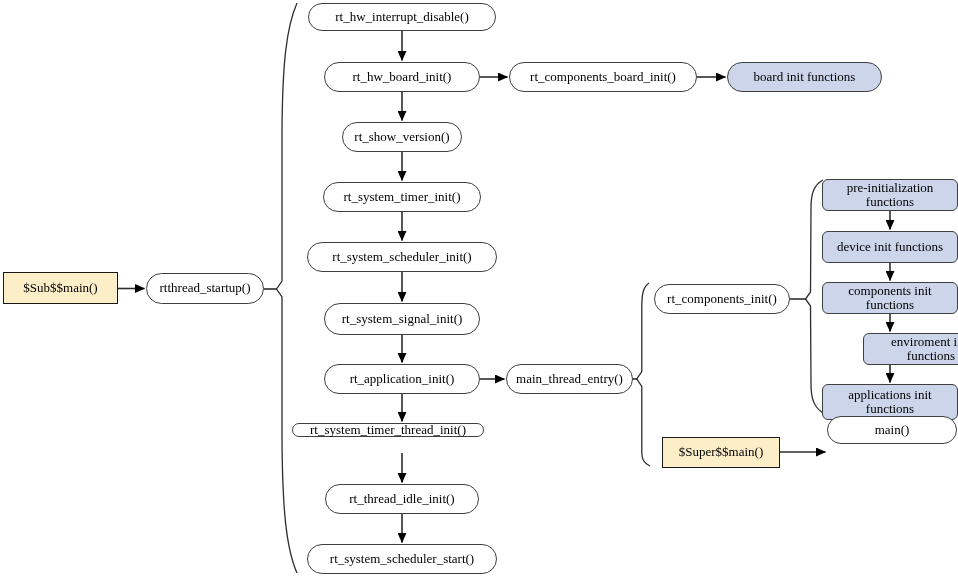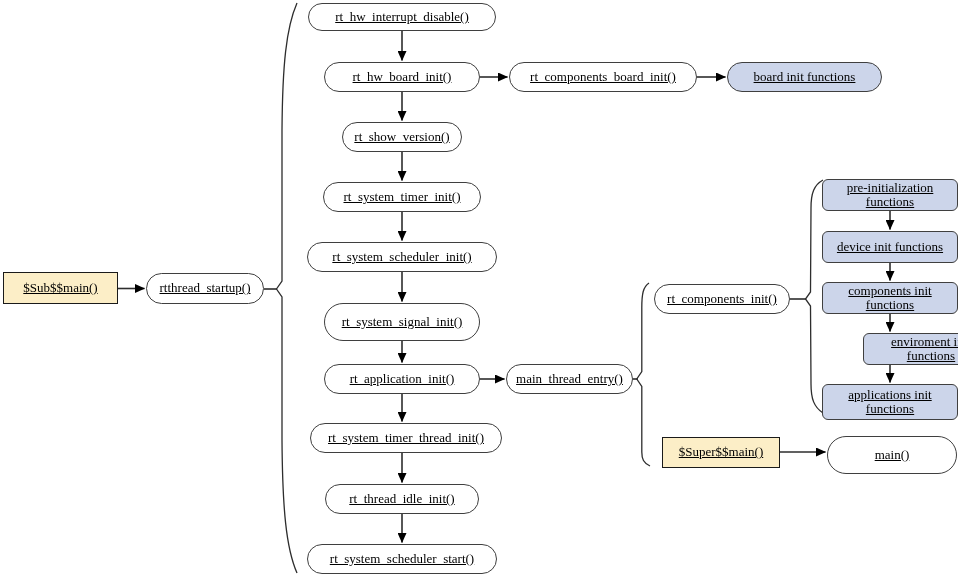--- a/index.html
+++ b/index.html
@@ -18,21 +18,20 @@
   .wires{position:absolute; left:0; top:0; width:958px; height:576px;}
   .link{stroke:var(--line); stroke-width:1.6; fill:none;}
   .brace{stroke:var(--line); stroke-width:1.3; fill:none;}
   .ah-path{fill:var(--arrowhead); stroke:none;}
   .node{
     position:absolute; box-sizing:border-box;
     display:flex; align-items:center; justify-content:center;
     text-align:center; line-height:1.1; padding:0 4px;
     background:var(--node-fill); border:1.5px solid var(--node-border);
     white-space:nowrap;
-    text-decoration:underline;
   }
   .pill{border-radius:999px;}
   .round{border-radius:6px; white-space:normal;}
   .blue{background:var(--blue-fill); border-color:var(--blue-border);text-align:center;}
   .rect{border-radius:0; background:var(--accent-fill); border:1.6px solid var(--accent-border);}
 </style>
 </head>
 <body>
 
 <div class="stage">
@@ -79,31 +78,31 @@
   <div class="node rect" style="left:3px;top:272px;width:115px;height:32px">$Sub$$main()</div>
   <div class="node pill" style="left:146px;top:273px;width:118px;height:31px">rtthread_startup()</div>
 
   <div class="node pill" style="left:308px;top:3px;width:188px;height:28px">rt_hw_interrupt_disable()</div>
   <div class="node pill" style="left:324px;top:62px;width:156px;height:30px">rt_hw_board_init()</div>
   <div class="node pill" style="left:509px;top:62px;width:188px;height:30px">rt_components_board_init()</div>
   <div class="node pill blue" style="left:727px;top:62px;width:155px;height:30px">board init functions</div>
   <div class="node pill" style="left:323px;top:182px;width:158px;height:30px">rt_system_timer_init()</div>
   <div class="node pill" style="left:342px;top:122px;width:120px;height:30px">rt_show_version()</div>
   <div class="node pill" style="left:307px;top:242px;width:190px;height:30px">rt_system_scheduler_init()</div>
-  <div class="node pill" style="left:324px;top:303px;width:156px;height:38px">rt_system_signal_init()</div>
+  <div class="node pill" style="left:324px;top:303px;width:156px;height:32px">rt_system_signal_init()</div>
   <div class="node pill" style="left:324px;top:364px;width:156px;height:30px">rt_application_init()</div>
-  <div class="node pill" style="left:310px;top:423px;width:192px;height:30px">rt_system_timer_thread_init()</div>
+  <div class="node pill" style="left:292px;top:423px;width:192px;height:14px">rt_system_timer_thread_init()</div>
   <div class="node pill" style="left:325px;top:484px;width:154px;height:30px">rt_thread_idle_init()</div>
   <div class="node pill" style="left:307px;top:544px;width:190px;height:30px">rt_system_scheduler_start()</div>
 
   <div class="node pill" style="left:654px;top:284px;width:136px;height:30px">rt_components_init()</div>
   <div class="node pill" style="left:506px;top:364px;width:127px;height:30px">main_thread_entry()</div>
 
   <div class="node round blue" style="left:822px;top:179px;width:136px;height:32px">pre-initialization functions</div>
   <div class="node round blue" style="left:822px;top:231px;width:136px;height:32px">device init functions</div>
   <div class="node round blue" style="left:822px;top:282px;width:136px;height:32px">components init functions</div>
   <div class="node round blue" style="left:863px;top:333px;width:136px;height:32px">enviroment init functions</div>
   <div class="node round blue" style="left:822px;top:384px;width:136px;height:36px">applications init functions</div>
 
   <div class="node rect" style="left:662px;top:437px;width:118px;height:31px">$Super$$main()</div>
-  <div class="node pill" style="left:827px;top:436px;width:130px;height:38px">main()</div>
+  <div class="node pill" style="left:827px;top:416px;width:130px;height:28px">main()</div>
 
 </div>
 
 </body></html>

